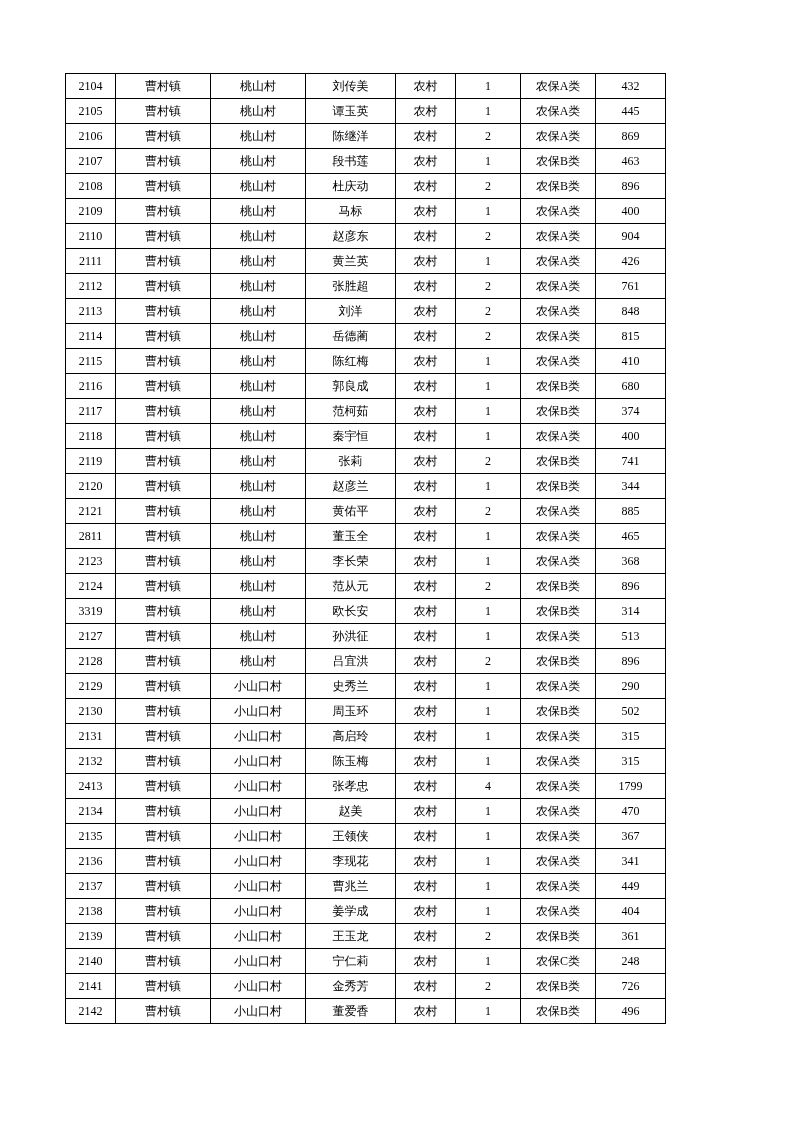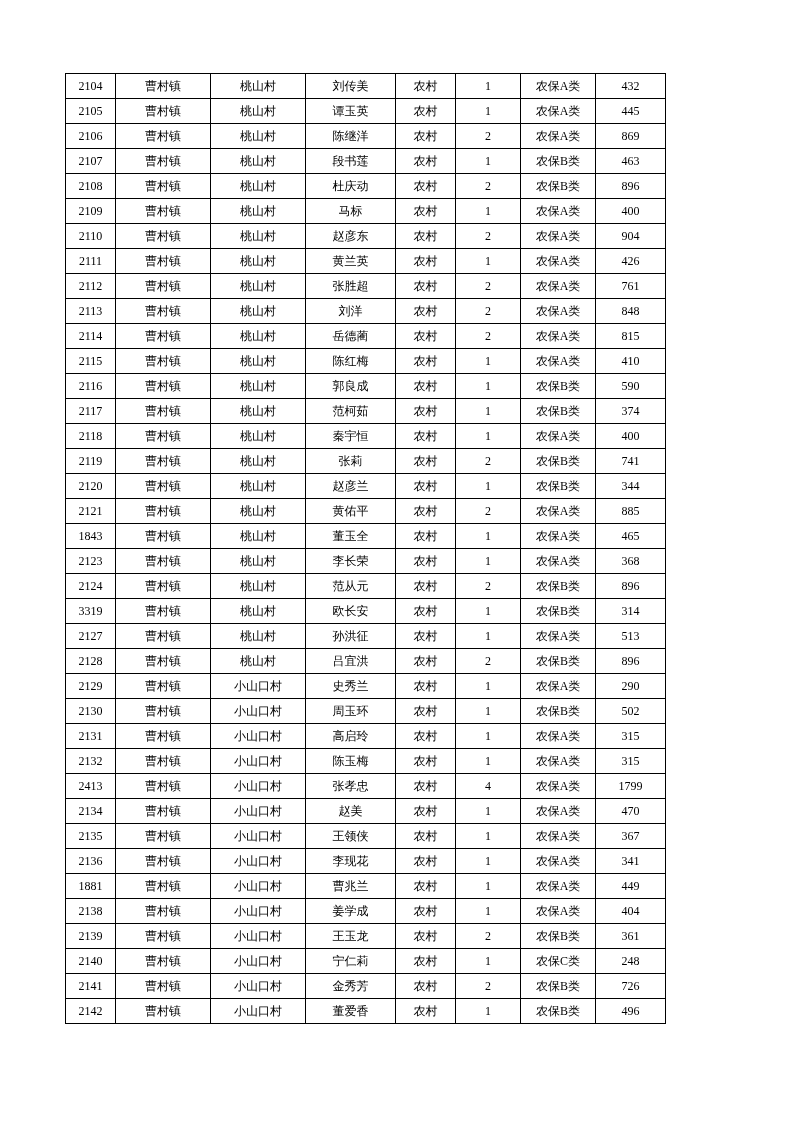--- a/index.html
+++ b/index.html
@@ -176,21 +176,21 @@
           <td>410</td>
         </tr>
         <tr>
           <td>2116</td>
           <td>曹村镇</td>
           <td>桃山村</td>
           <td>郭良成</td>
           <td>农村</td>
           <td>1</td>
           <td>农保B类</td>
-          <td>590</td>
+          <td>680</td>
         </tr>
         <tr>
           <td>2117</td>
           <td>曹村镇</td>
           <td>桃山村</td>
           <td>范柯茹</td>
           <td>农村</td>
           <td>1</td>
           <td>农保B类</td>
           <td>374</td>
@@ -229,21 +229,21 @@
           <td>2121</td>
           <td>曹村镇</td>
           <td>桃山村</td>
           <td>黄佑平</td>
           <td>农村</td>
           <td>2</td>
           <td>农保A类</td>
           <td>885</td>
         </tr>
         <tr>
-          <td>1843</td>
+          <td>2811</td>
           <td>曹村镇</td>
           <td>桃山村</td>
           <td>董玉全</td>
           <td>农村</td>
           <td>1</td>
           <td>农保A类</td>
           <td>465</td>
         </tr>
         <tr>
           <td>2123</td>
@@ -369,21 +369,21 @@
           <td>2136</td>
           <td>曹村镇</td>
           <td>小山口村</td>
           <td>李现花</td>
           <td>农村</td>
           <td>1</td>
           <td>农保A类</td>
           <td>341</td>
         </tr>
         <tr>
-          <td>1881</td>
+          <td>2137</td>
           <td>曹村镇</td>
           <td>小山口村</td>
           <td>曹兆兰</td>
           <td>农村</td>
           <td>1</td>
           <td>农保A类</td>
           <td>449</td>
         </tr>
         <tr>
           <td>2138</td>

